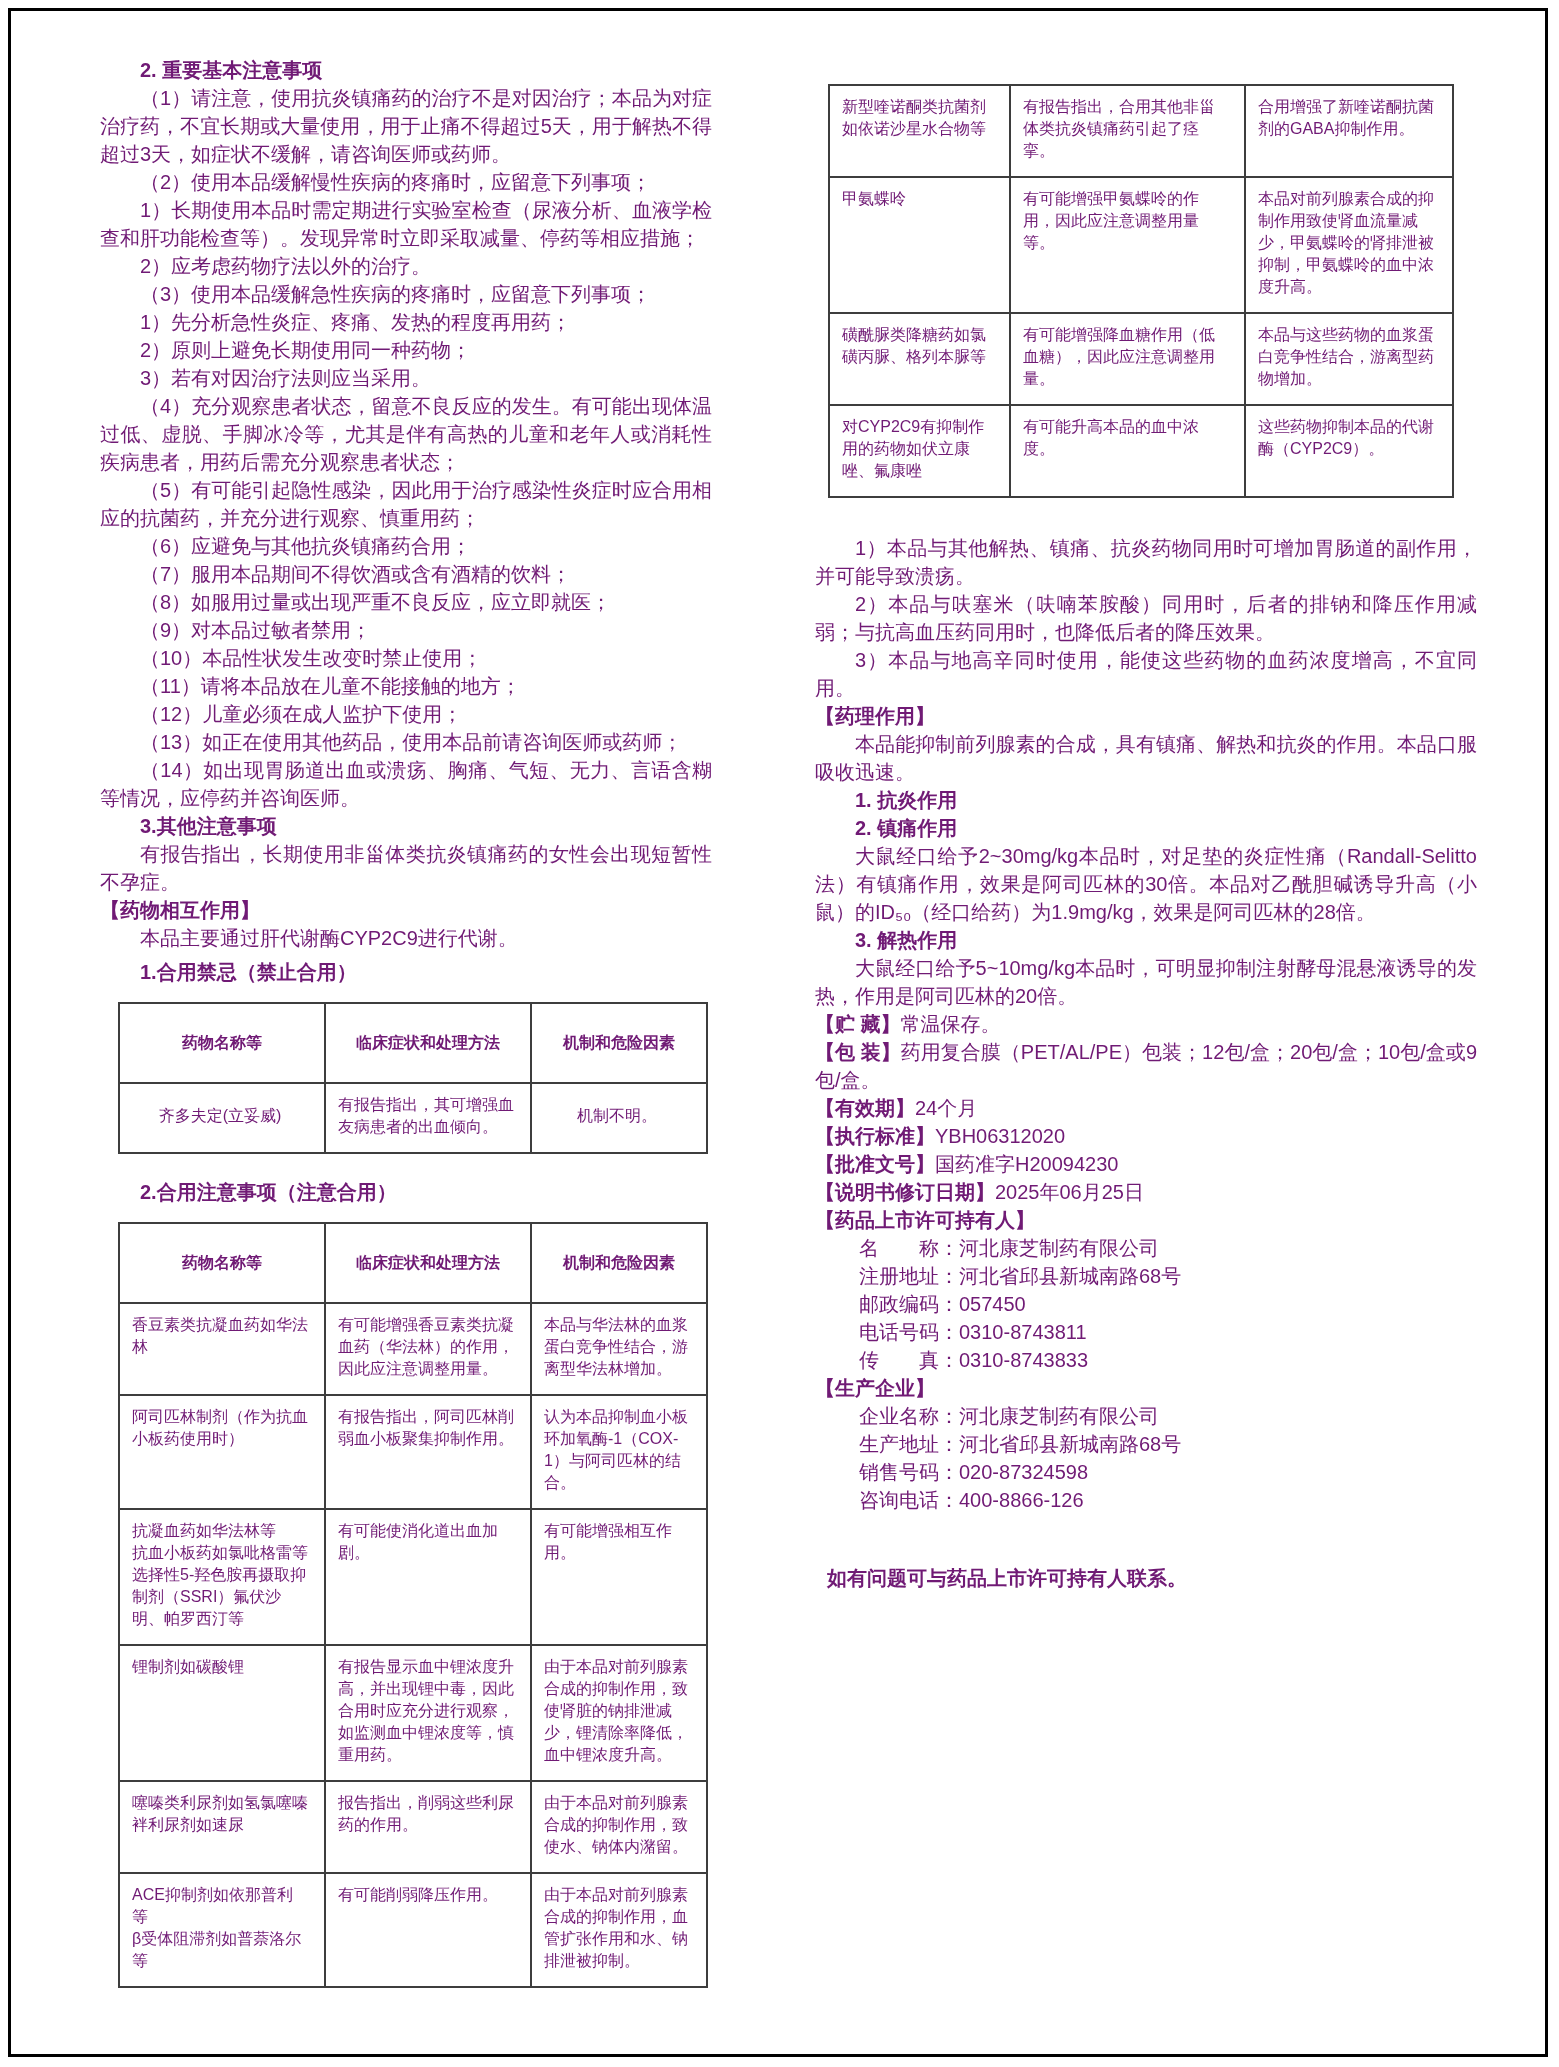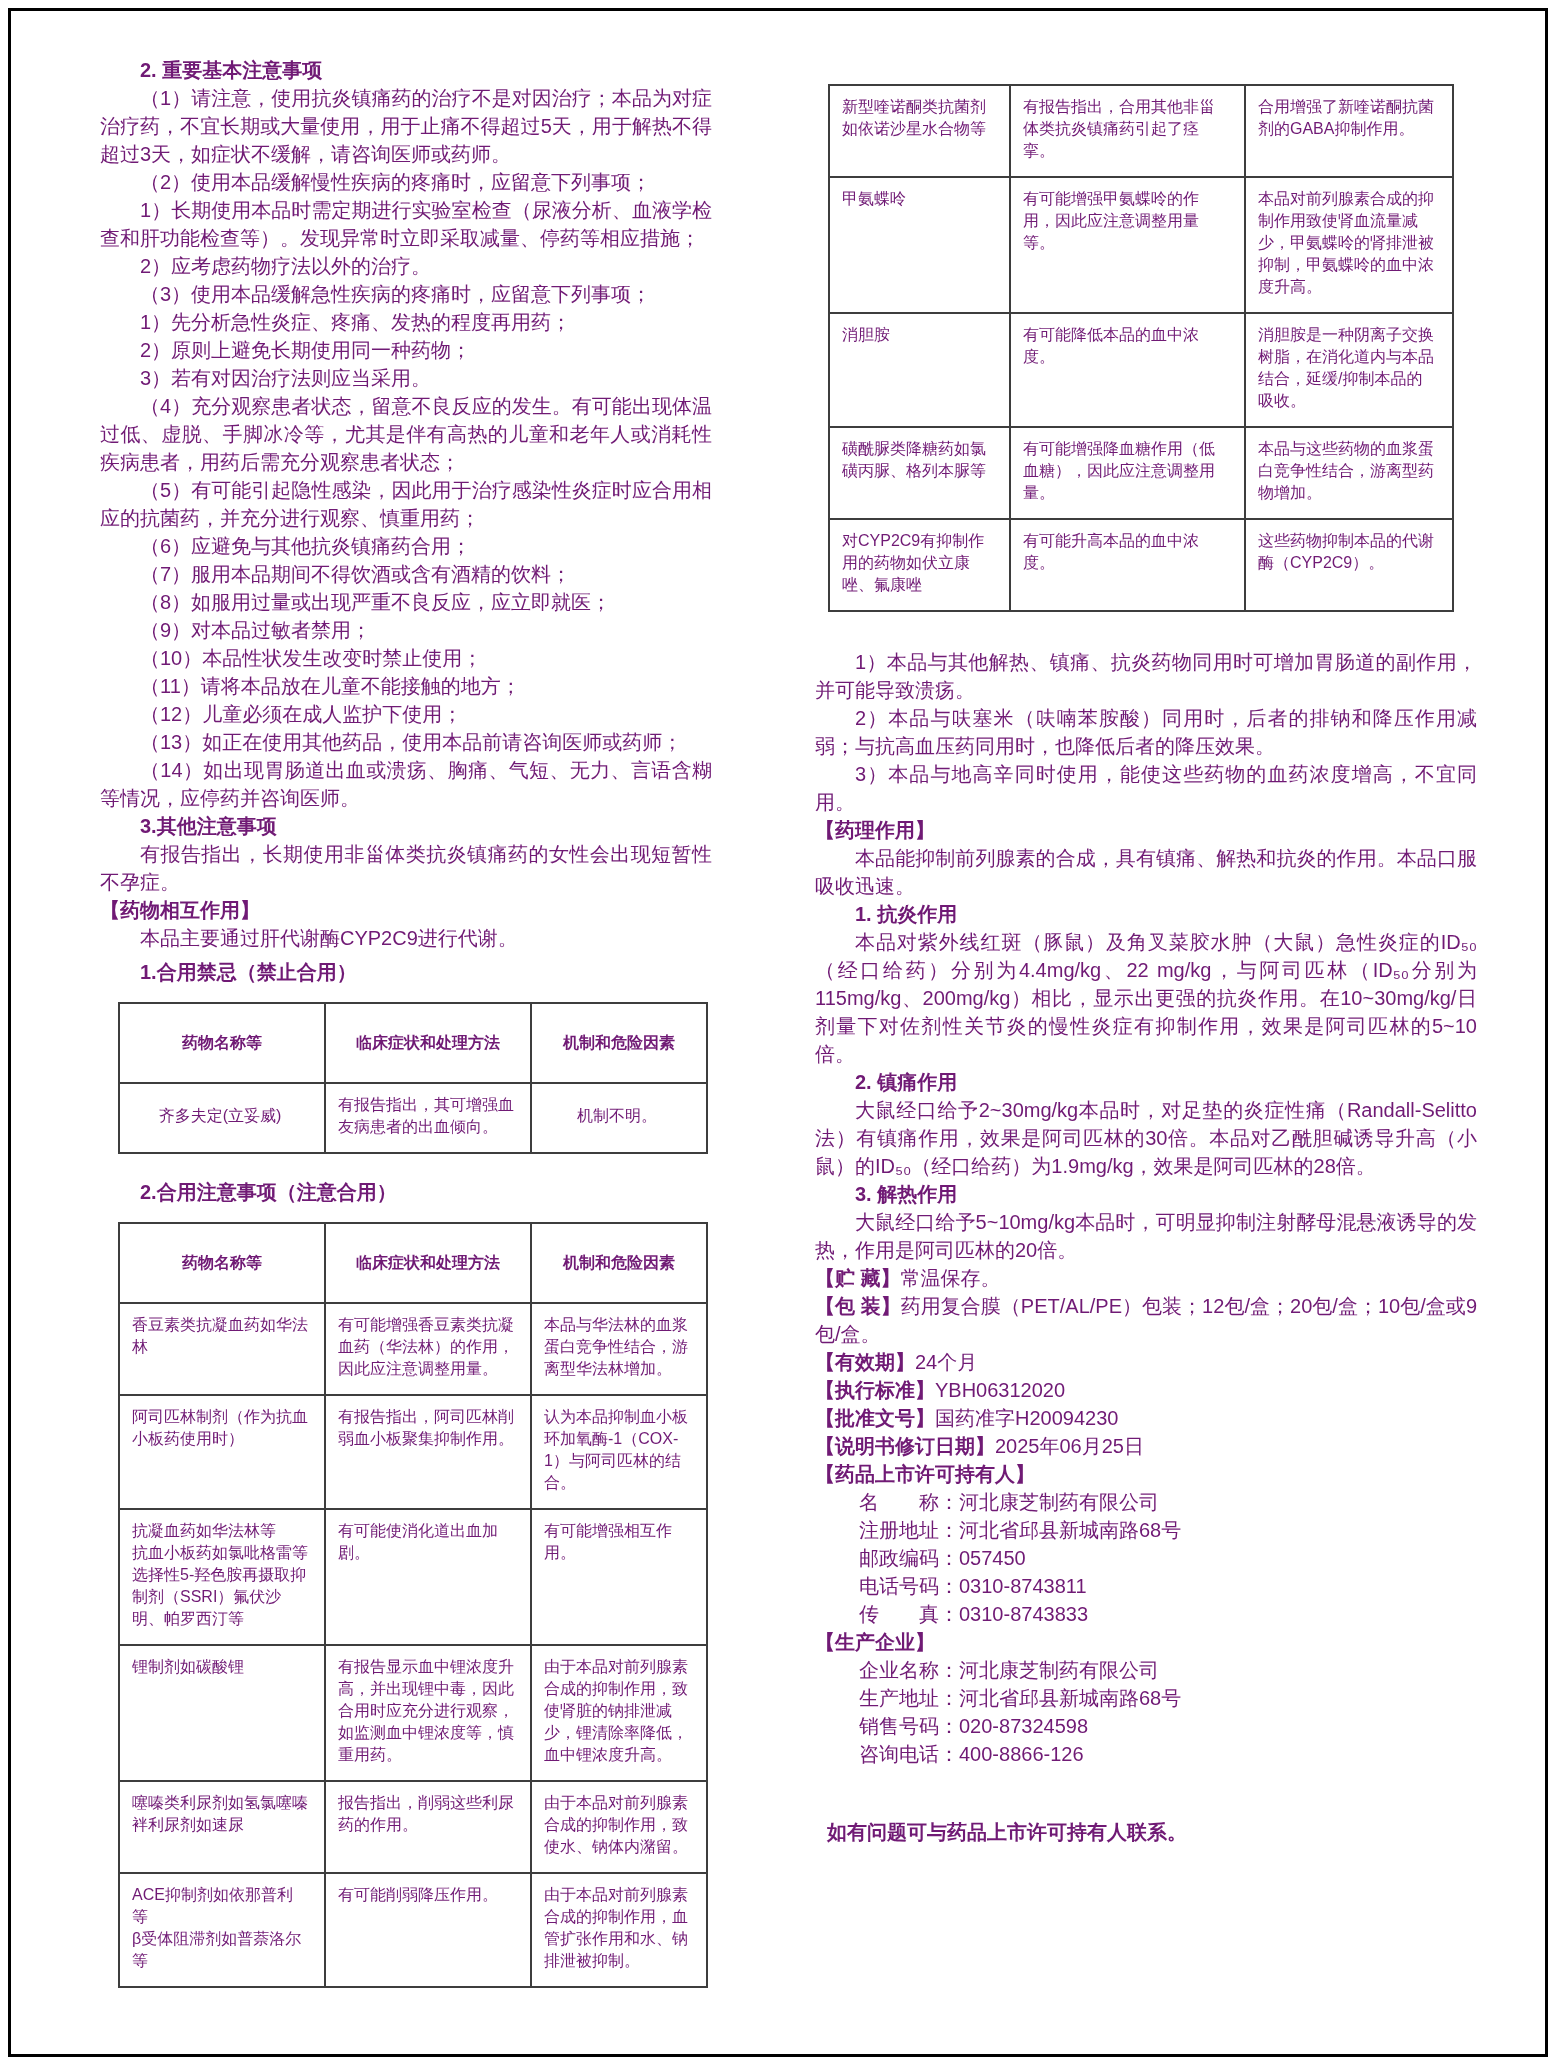--- a/index.html
+++ b/index.html
@@ -153,45 +153,39 @@
         <td>新型喹诺酮类抗菌剂如依诺沙星水合物等</td>
         <td>有报告指出，合用其他非甾体类抗炎镇痛药引起了痉挛。</td>
         <td>合用增强了新喹诺酮抗菌剂的GABA抑制作用。</td>
       </tr>
       <tr>
         <td>甲氨蝶呤</td>
         <td>有可能增强甲氨蝶呤的作用，因此应注意调整用量等。</td>
         <td>本品对前列腺素合成的抑制作用致使肾血流量减少，甲氨蝶呤的肾排泄被抑制，甲氨蝶呤的血中浓度升高。</td>
       </tr>
       <tr>
-        <td>消胆胺</td>
-        <td>有可能降低本品的血中浓度。</td>
-        <td>消胆胺是一种阴离子交换树脂，在消化道内与本品结合，延缓/抑制本品的吸收。</td>
-      </tr>
-      <tr>
         <td>磺酰脲类降糖药如氯磺丙脲、格列本脲等</td>
         <td>有可能增强降血糖作用（低血糖），因此应注意调整用量。</td>
         <td>本品与这些药物的血浆蛋白竞争性结合，游离型药物增加。</td>
       </tr>
       <tr>
         <td>对CYP2C9有抑制作用的药物如伏立康唑、氟康唑</td>
         <td>有可能升高本品的血中浓度。</td>
         <td>这些药物抑制本品的代谢酶（CYP2C9）。</td>
       </tr>
     </tbody>
       </table>
 
     <p class="mt-gap">1）本品与其他解热、镇痛、抗炎药物同用时可增加胃肠道的副作用，并可能导致溃疡。</p>
     <p>2）本品与呋塞米（呋喃苯胺酸）同用时，后者的排钠和降压作用减弱；与抗高血压药同用时，也降低后者的降压效果。</p>
     <p>3）本品与地高辛同时使用，能使这些药物的血药浓度增高，不宜同用。</p>
 
     <p class="h-flush">【药理作用】</p>
     <p>本品能抑制前列腺素的合成，具有镇痛、解热和抗炎的作用。本品口服吸收迅速。</p>
     <p class="h-indent">1. 抗炎作用</p>
-    <p>本品对紫外线红斑（豚鼠）及角叉菜胶水肿（大鼠）急性炎症的ID₅₀（经口给药）分别为4.4mg/kg、22 mg/kg，与阿司匹林（ID₅₀分别为115mg/kg、200mg/kg）相比，显示出更强的抗炎作用。在10~30mg/kg/日剂量下对佐剂性关节炎的慢性炎症有抑制作用，效果是阿司匹林的5~10倍。</p>
     <p class="h-indent">2. 镇痛作用</p>
     <p>大鼠经口给予2~30mg/kg本品时，对足垫的炎症性痛（Randall-Selitto法）有镇痛作用，效果是阿司匹林的30倍。本品对乙酰胆碱诱导升高（小鼠）的ID₅₀（经口给药）为1.9mg/kg，效果是阿司匹林的28倍。</p>
     <p class="h-indent">3. 解热作用</p>
     <p>大鼠经口给予5~10mg/kg本品时，可明显抑制注射酵母混悬液诱导的发热，作用是阿司匹林的20倍。</p>
 
     <p class="flush"><span class="bold">【贮 藏】</span><span>常温保存。</span></p>
     <p class="flush"><span class="bold">【包 装】</span><span>药用复合膜（PET/AL/PE）包装；12包/盒；20包/盒；10包/盒或9包/盒。</span></p>
     <p class="flush"><span class="bold">【有效期】</span><span>24个月</span></p>
     <p class="flush"><span class="bold">【执行标准】</span><span>YBH06312020</span></p>
     <p class="flush"><span class="bold">【批准文号】</span><span>国药准字H20094230</span></p>

